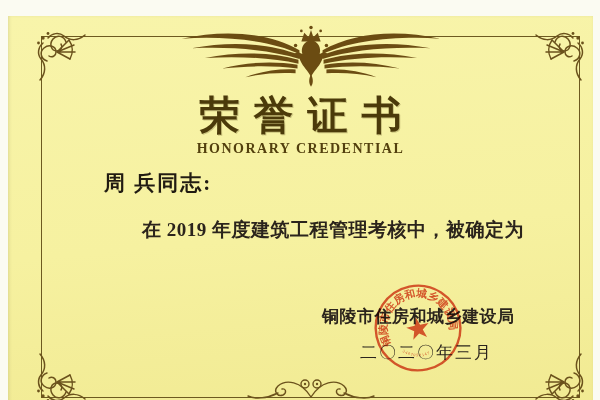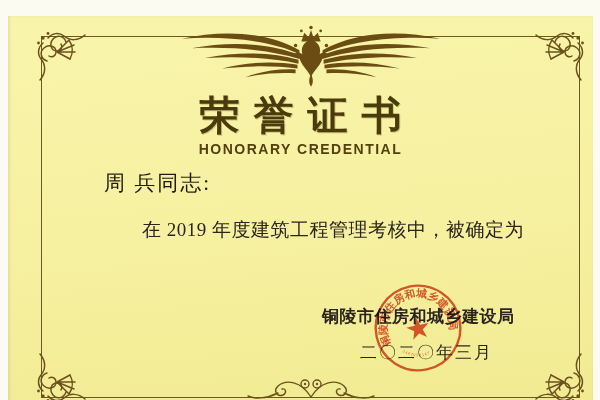--- a/index.html
+++ b/index.html
@@ -31,28 +31,28 @@
     width:132px;height:24px;
   }
   .title{
     position:absolute;left:0;right:0;top:72px;text-align:center;
     font-size:40px;font-weight:bold;color:#4b3a0a;
     letter-spacing:14px;padding-left:14px;
     text-shadow:1px 1px 0 rgba(75,58,10,0.25);
   }
   .subtitle{
     position:absolute;left:0;right:0;top:125px;text-align:center;
-    font-family:Liberation Sans, sans-serif;
+    font-family:Liberation Serif, serif;
     font-size:14px;font-weight:bold;color:#53400e;letter-spacing:1.5px;
   }
   .recipient{
     position:absolute;left:96px;top:153px;
-    font-size:21px;font-weight:normal;color:#211b12;letter-spacing:2px;
+    font-size:21px;font-weight:bold;color:#211b12;letter-spacing:2px;
   }
-  .body-line{position:absolute;font-size:19px;color:#2b241c;letter-spacing:0.5px;}
+  .body-line{position:absolute;font-size:19px;color:#2b241c;letter-spacing:0.5px;font-weight:bold;}
   .body-line.l1{left:134px;top:201px;}
   .body-line.l2{left:97px;top:241px;}
   .issuer{
     position:absolute;left:314px;top:289px;
     font-size:17px;font-weight:bold;color:#2b241c;letter-spacing:0.5px;
   }
   .date{
     position:absolute;left:344px;top:325px;
     font-size:17px;color:#2b241c;letter-spacing:2px;margin-left:8px;
   }

